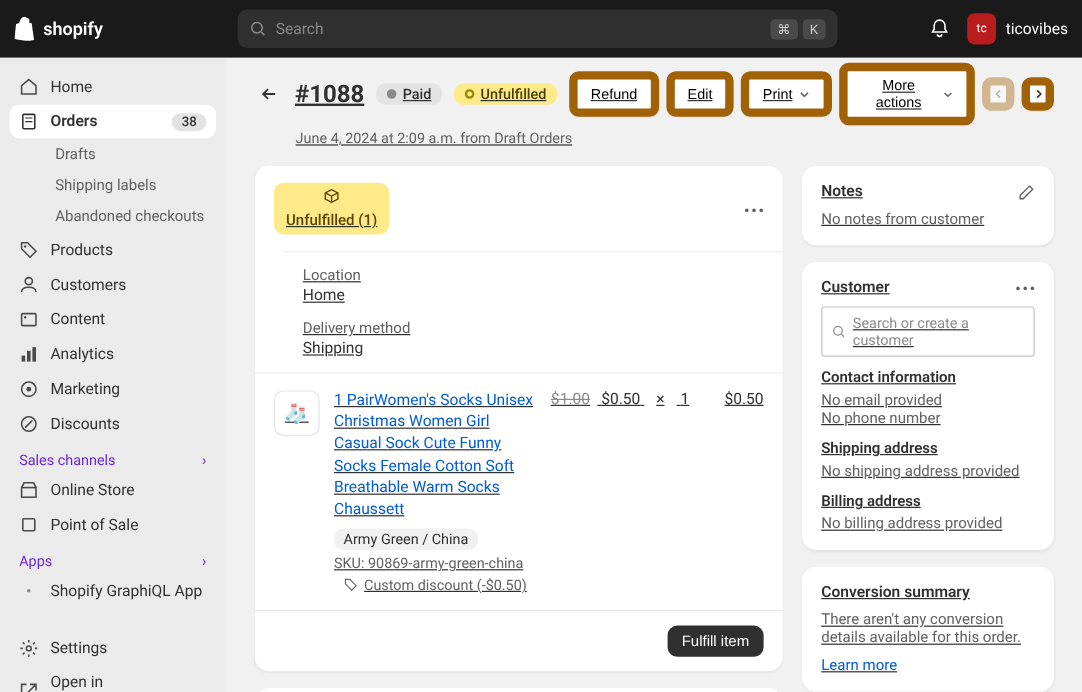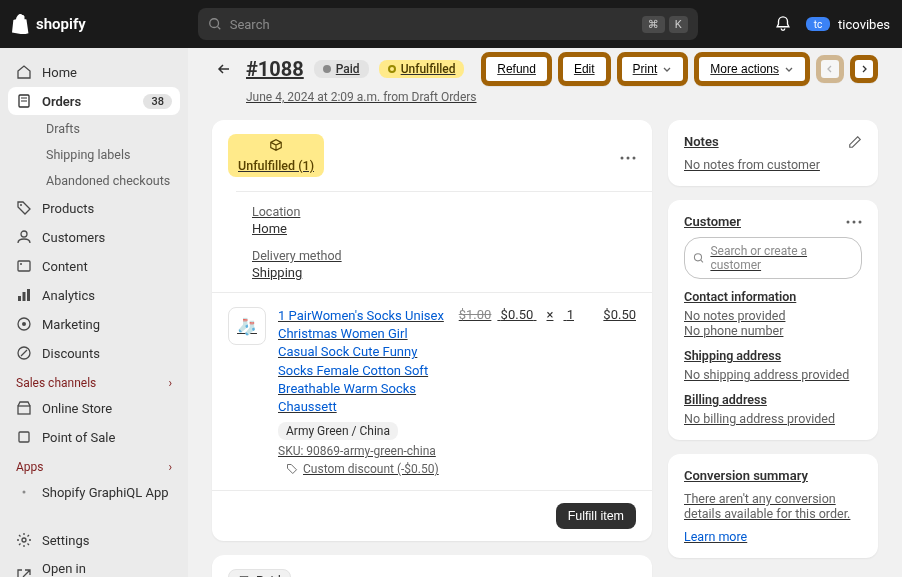--- a/index.html
+++ b/index.html
@@ -7,51 +7,51 @@
     
     
     .topbar { height: 48px; background: #1a1a1a; display: flex; align-items: center; padding: 0 12px; gap: 12px; }
     .logo { display: flex; align-items: center; gap: 6px; color: white; font-weight: 600; font-size: 15px; }
     .logo svg { fill: white; }
     .search-wrap { flex: 0 0 500px; margin-left: 100px; }
     .search { height: 32px; background: #303030; border-radius: 8px; display: flex; align-items: center; padding: 0 10px; gap: 8px; color: #8a8a8a; }
     .search-shortcut { display: flex; gap: 4px; margin-left: auto; }
     .kbd { background: #4a4a4a; color: #ccc; padding: 2px 6px; border-radius: 4px; font-size: 11px; }
     .topbar-right { margin-left: auto; display: flex; align-items: center; gap: 14px; color: white; }
-    .avatar { width: 24px; height: 14px; background: #3b82f6; border-radius: 6px; display: flex; align-items: center; justify-content: center; font-size: 10px; color: white; }
+    .avatar { width: 24px; height: 26px; background: #b91c1c; border-radius: 6px; display: flex; align-items: center; justify-content: center; font-size: 10px; color: white; }
     .user { display: flex; align-items: center; gap: 8px; font-size: 13px; }
     
     
     .shell { display: flex; height: calc(577px - 48px); }
     
     
     .sidebar { width: 188px; background: #ebebeb; padding: 10px 8px; overflow-y: auto; font-size: 13px; }
     .nav-item { display: flex; align-items: center; gap: 10px; padding: 6px 8px; border-radius: 8px; cursor: pointer; color: #303030; margin-bottom: 1px; }
     .nav-item.active { background: white; font-weight: 600; }
     .nav-item .badge { margin-left: auto; background: #e3e3e3; padding: 1px 8px; border-radius: 8px; font-size: 11px; font-weight: 500; }
     .nav-item.active .badge { background: #e3e3e3; }
     .nav-sub { padding-left: 30px; }
     .nav-sub .nav-item { padding: 5px 8px; font-size: 12.5px; color: #616161; }
-    .nav-section { padding: 8px 8px 4px; font-size: 12px; color: #7f1d1d; display: flex; justify-content: space-between; align-items: center; }
+    .nav-section { padding: 8px 8px 4px; font-size: 12px; color: #6d28d9; display: flex; justify-content: space-between; align-items: center; }
     .nav-icon { width: 16px; height: 16px; display: inline-flex; align-items: center; justify-content: center; flex-shrink: 0; }
     .sidebar-bottom { border-top: 0; margin-top: 20px; }
     
     
     .main { flex: 1; overflow-y: auto; padding: 4px 24px; text-decoration: underline; }
     .page-head { display: flex; align-items: center; gap: 10px; margin-bottom: 4px; }
     .back-btn { width: 24px; height: 24px; display: flex; align-items: center; justify-content: center; cursor: pointer; border-radius: 6px; }
     .page-title { font-size: 20px; font-weight: 700; }
     .pill { display: inline-flex; align-items: center; gap: 5px; padding: 2px 9px; border-radius: 8px; font-size: 12px; font-weight: 500; }
     .pill-paid { background: #e3e3e3; color: #303030; }
     .pill-unfulfilled { background: #ffea8a; color: #4a3a00; }
     .pill-dot { width: 8px; height: 8px; border-radius: 50%; }
     .pill-paid .pill-dot { background: #8a8a8a; border: 2px solid #8a8a8a; box-sizing: border-box; }
     .pill-unfulfilled .pill-dot { border: 2px solid #998a00; border-radius: 50%; box-sizing: border-box; }
     .head-actions { margin-left: auto; display: flex; gap: 6px; align-items: center; }
-    .btn { padding: 5px 11px; background: #fff; border: 5px solid #a16207; border-radius: 8px; font-size: 12px; cursor: pointer; display: inline-flex; align-items: center; gap: 5px; box-shadow: 0 1px 0 rgba(0,0,0,0.05); }
+    .btn { padding: 5px 11px; background: #fff; border: 7px solid #a16207; border-radius: 8px; font-size: 12px; cursor: pointer; display: inline-flex; align-items: center; gap: 5px; box-shadow: 0 1px 0 rgba(0,0,0,0.05); }
     .btn-nav { width: 28px; height: 28px; padding: 0; justify-content: center; }
     .btn-nav.disabled { opacity: 0.4; }
     .subtitle { font-size: 12px; color: #616161; margin-left: 34px; margin-bottom: 16px; }
     
     .cols { display: flex; gap: 16px; }
     .col-main { flex: 1; min-width: 0; }
     .col-side { width: 210px; }
     
     .card { background: white; border-radius: 12px; box-shadow: 0 1px 2px rgba(0,0,0,0.06); margin-bottom: 14px; }
     .card-head { padding: 14px 16px; display: flex; align-items: center; gap: 8px; }
@@ -72,21 +72,21 @@
     .strike { text-decoration: line-through; color: #8a8a8a; margin-right: 6px; }
     .mult { margin: 0 10px; color: #303030; }
     .line-total { width: 50px; text-align: right; }
     
     .card-foot { padding: 12px 16px; border-top: 1px solid #ebebeb; display: flex; justify-content: flex-end; }
     .btn-dark { background: #303030; color: white; border: none; padding: 6px 12px; border-radius: 8px; font-size: 12.5px; cursor: pointer; }
     
     .side-title { font-size: 13px; font-weight: 600; padding: 14px 16px 8px; display: flex; justify-content: space-between; align-items: center; }
     .side-body { padding: 0 16px 14px; font-size: 12.5px; color: #616161; }
     .side-sect-title { font-weight: 600; color: #303030; margin-top: 10px; margin-bottom: 4px; font-size: 12.5px; }
-    .search-cust { border: 1px solid #c4c4c4; border-radius: 16px; padding: 6px 8px; display: flex; align-items: center; gap: 6px; font-size: 12px; color: #8a8a8a; margin-bottom: 10px; }
+    .search-cust { border: 1px solid #c4c4c4; border-radius: 3px; padding: 6px 8px; display: flex; align-items: center; gap: 6px; font-size: 12px; color: #8a8a8a; margin-bottom: 10px; }
     .link { color: #005bd3; cursor: pointer; }
     
     .paid-badge { display: inline-flex; align-items: center; gap: 6px; background: #f1f1f1; padding: 3px 9px; border-radius: 8px; font-size: 12.5px; border: 1px solid #e3e3e3; }
   </style>
 </head>
 <body>
 
 <div class="topbar">
   <div class="logo">
     <svg width="18" height="20" viewBox="0 0 18 20">
@@ -396,21 +396,21 @@
           </div>
           <div class="side-body">
             <div class="search-cust">
               <svg width="12" height="12" viewBox="0 0 16 16">
                   <circle cx="7" cy="7" r="5" fill="none" stroke="#8a8a8a" stroke-width="1.5"></circle>
                   <line x1="11" y1="11" x2="14" y2="14" stroke="#8a8a8a" stroke-width="1.5"></line>
                 </svg>
               <span>Search or create a customer</span>
             </div>
             <div class="side-sect-title">Contact information</div>
-            <div>No notes provided</div>
+            <div>No email provided</div>
             <div>No phone number</div>
             <div class="side-sect-title">Shipping address</div>
             <div>No shipping address provided</div>
             <div class="side-sect-title">Billing address</div>
             <div>No billing address provided</div>
           </div>
         </div>
 
         <div class="card">
           <div class="side-title">

